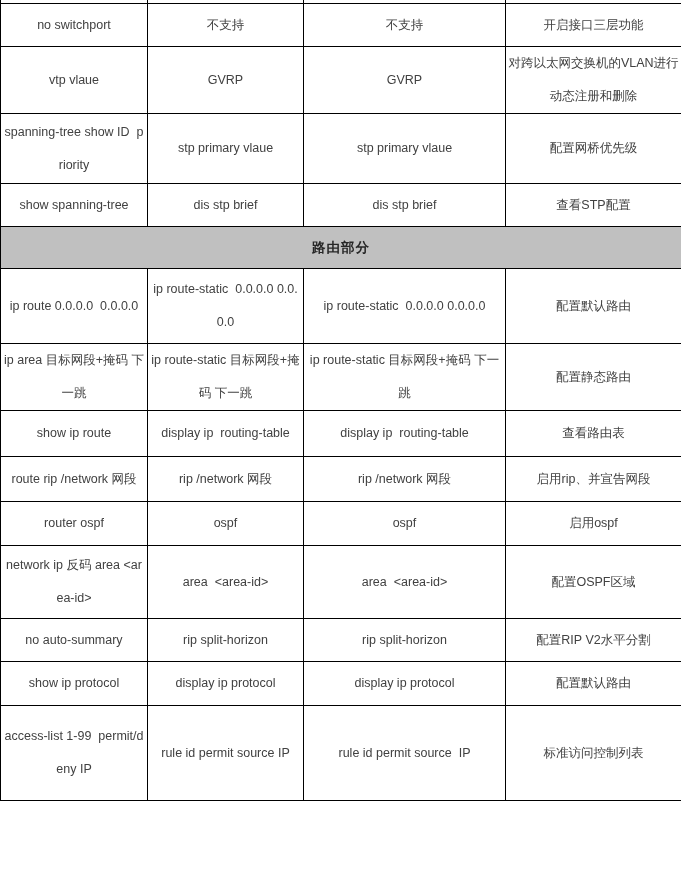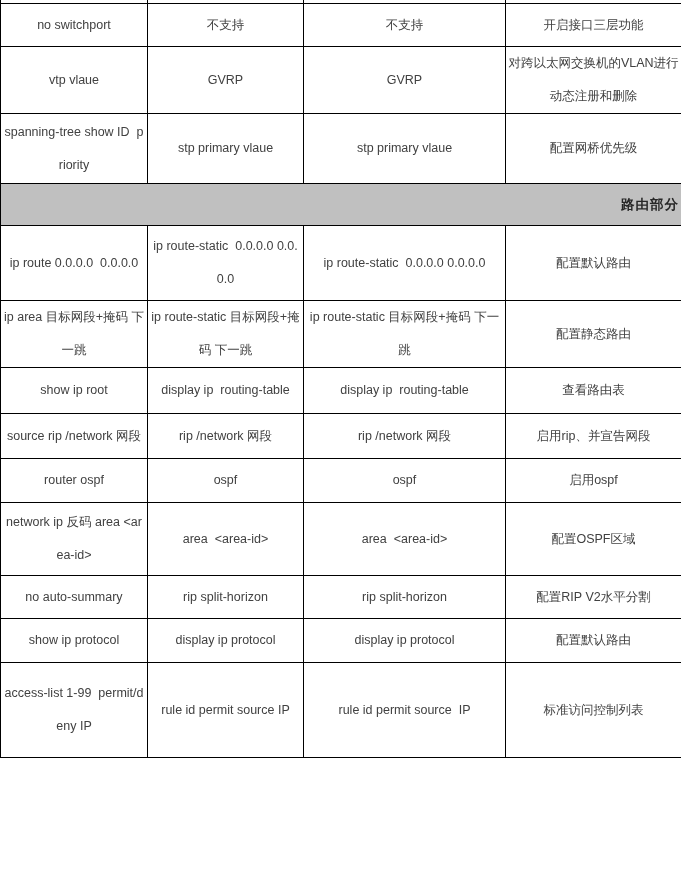--- a/index.html
+++ b/index.html
@@ -35,21 +35,20 @@
     font-size: 0;
     padding: 0;
     border-top: none;
   }
   tr.section td {
     background: #c0c0c0;
     font-weight: bold;
     color: #262626;
     font-size: 13.5px;
     letter-spacing: 1px;
-    text-align: right;
   }
 </style>
 </head>
 <body>
 
 <table class="cmp">
   <colgroup>
     <col style="width:147px">
     <col style="width:156px">
     <col style="width:202px">
@@ -74,45 +73,51 @@
       <td>GVRP</td>
       <td>GVRP</td>
       <td>对跨以太网交换机的VLAN进行 动态注册和删除</td>
     </tr>
     <tr style="height:70px">
       <td>spanning-tree show ID  priority</td>
       <td>stp primary vlaue</td>
       <td>stp primary vlaue</td>
       <td>配置网桥优先级</td>
     </tr>
+    <tr style="height:43px">
+      <td>show spanning-tree</td>
+      <td>dis stp brief</td>
+      <td>dis stp brief</td>
+      <td>查看STP配置</td>
+    </tr>
 
     <tr class="section" style="height:42px">
       <td colspan="4">路由部分</td>
     </tr>
 
     <tr style="height:75px">
       <td>ip route 0.0.0.0  0.0.0.0</td>
       <td>ip route-static  0.0.0.0 0.0.0.0</td>
       <td>ip route-static  0.0.0.0 0.0.0.0</td>
       <td>配置默认路由</td>
     </tr>
     <tr style="height:67px">
       <td>ip area 目标网段+掩码 下一跳</td>
       <td>ip route-static 目标网段+掩码 下一跳</td>
       <td>ip route-static 目标网段+掩码 下一跳</td>
       <td>配置静态路由</td>
     </tr>
     <tr style="height:46px">
-      <td>show ip root</td>
+      <td>show ip route</td>
       <td>display ip  routing-table</td>
       <td>display ip  routing-table</td>
       <td>查看路由表</td>
     </tr>
     <tr style="height:45px">
-      <td>source rip /network 网段</td>
+      <td>route rip /network 网段</td>
       <td>rip /network 网段</td>
       <td>rip /network 网段</td>
       <td>启用rip、并宣告网段</td>
     </tr>
     <tr style="height:44px">
       <td>router ospf</td>
       <td>ospf</td>
       <td>ospf</td>
       <td>启用ospf</td>
     </tr>

